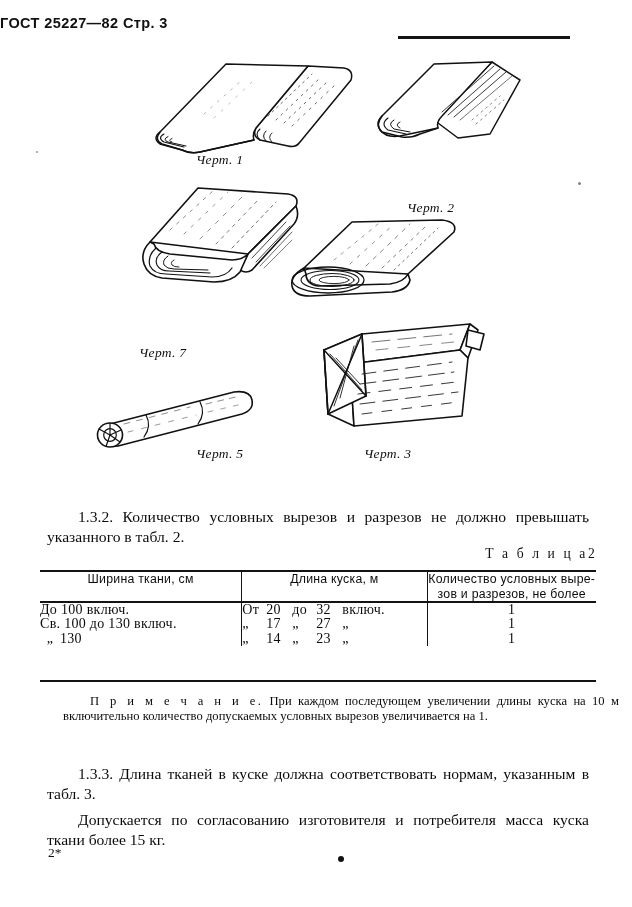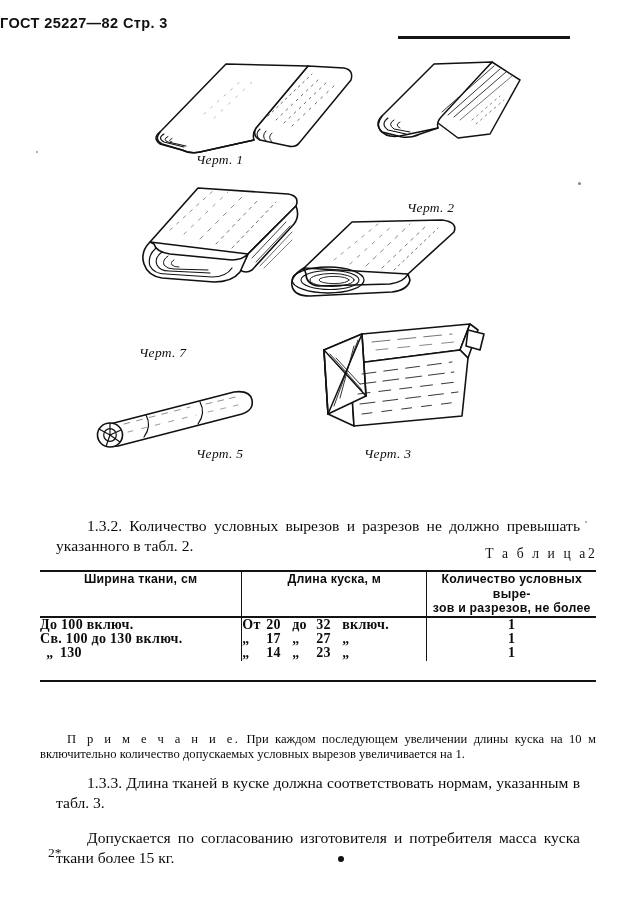--- a/index.html
+++ b/index.html
@@ -40,21 +40,21 @@
     font-style:italic;
     font-size:13.5px;
     color:#101010;
     letter-spacing:0.3px;
     white-space:nowrap;
   }
 
   
   .body-wrap{position:absolute;left:40px;width:556px;}
   p.para{
-    margin:16px;
+    margin:7px;
     font-size:15.6px;
     line-height:19.5px;
     text-align:justify;
     text-indent:31px;
     color:#0c0c0c;
   }
 
   
   .tbl-caption{
     position:absolute;right:37px;
@@ -65,21 +65,21 @@
   .tbl-caption .sp2{letter-spacing:2.6px;}
 
   table.t{
     position:absolute;left:40px;width:556px;
     border-collapse:collapse;
     font-size:12.2px;
     color:#0c0c0c;
   }
   table.t th, table.t td{
     padding:0;margin:0;vertical-align:top;
-    font-weight:bold;
+    font-weight:normal;
   }
   .t-rule-top{border-top:2.4px solid #131313;}
   .t-rule-mid{border-top:2.0px solid #131313;}
   .vline{border-left:1.3px solid #131313;}
 
   th.hcell{
     text-align:center;
     padding:9px 6px 9px 6px;
     font-size:12.3px;
     line-height:14.5px;
@@ -354,21 +354,21 @@
           <div>1</div>
           <div>1</div>
           <div>1</div>
         </td>
       </tr>
     </tbody>
   </table>
 
   <div style="position:absolute;left:40px;top:680px;width:556px;height:2.4px;background:#131313;"></div>
 
-  <div class="note" style="top:732px;">
+  <div class="note" style="top:694px;margin-left:23px;">
     <span class="sp3">П р и м е ч а н и е.</span><span> При каждом последующем увеличении длины куска на 10 м включительно количество допускаемых условных вырезов увеличивается на 1.</span>
   </div>
 
   <div class="body-wrap" style="top:757px;">
     <p class="para">1.3.3. Длина тканей в куске должна соответствовать нормам, указанным в табл. 3.</p>
     <p class="para">Допускается по согласованию изготовителя и потребителя масса куска ткани более 15 кг.</p>
   </div>
 
   <div class="footer-num" style="top:845px;">2*</div>
   <div class="footer-dot" style="top:856px;"></div>

